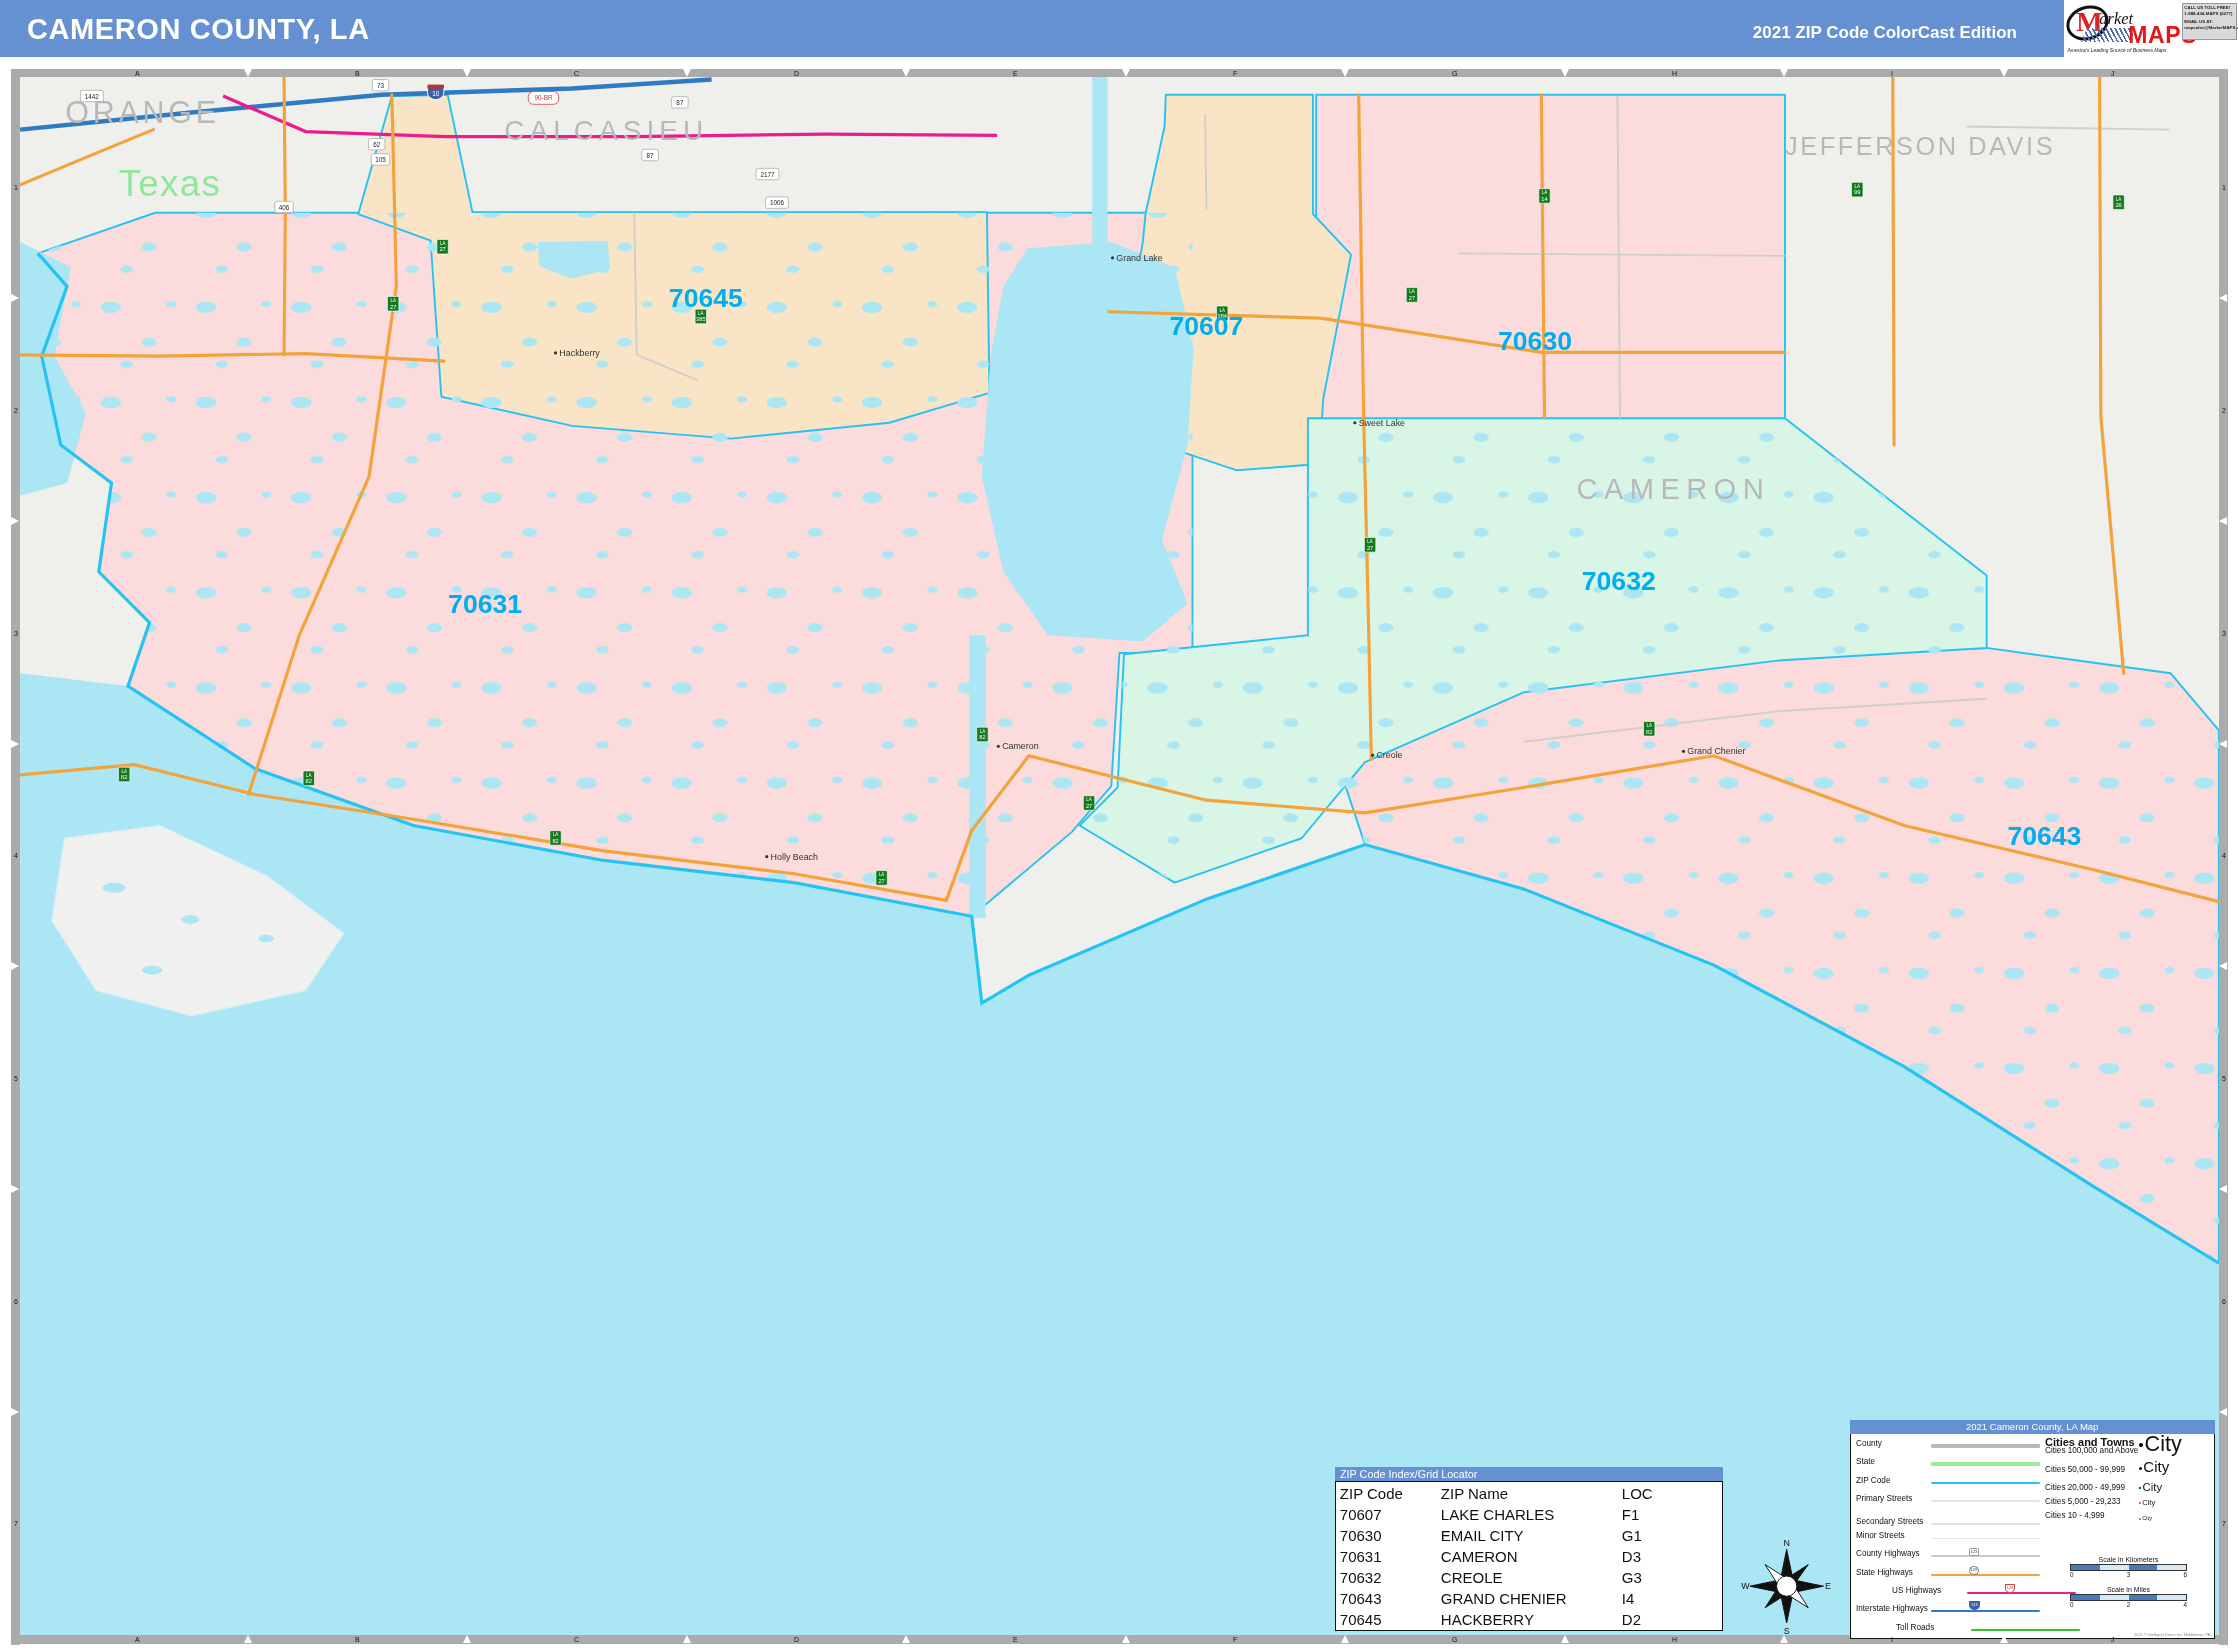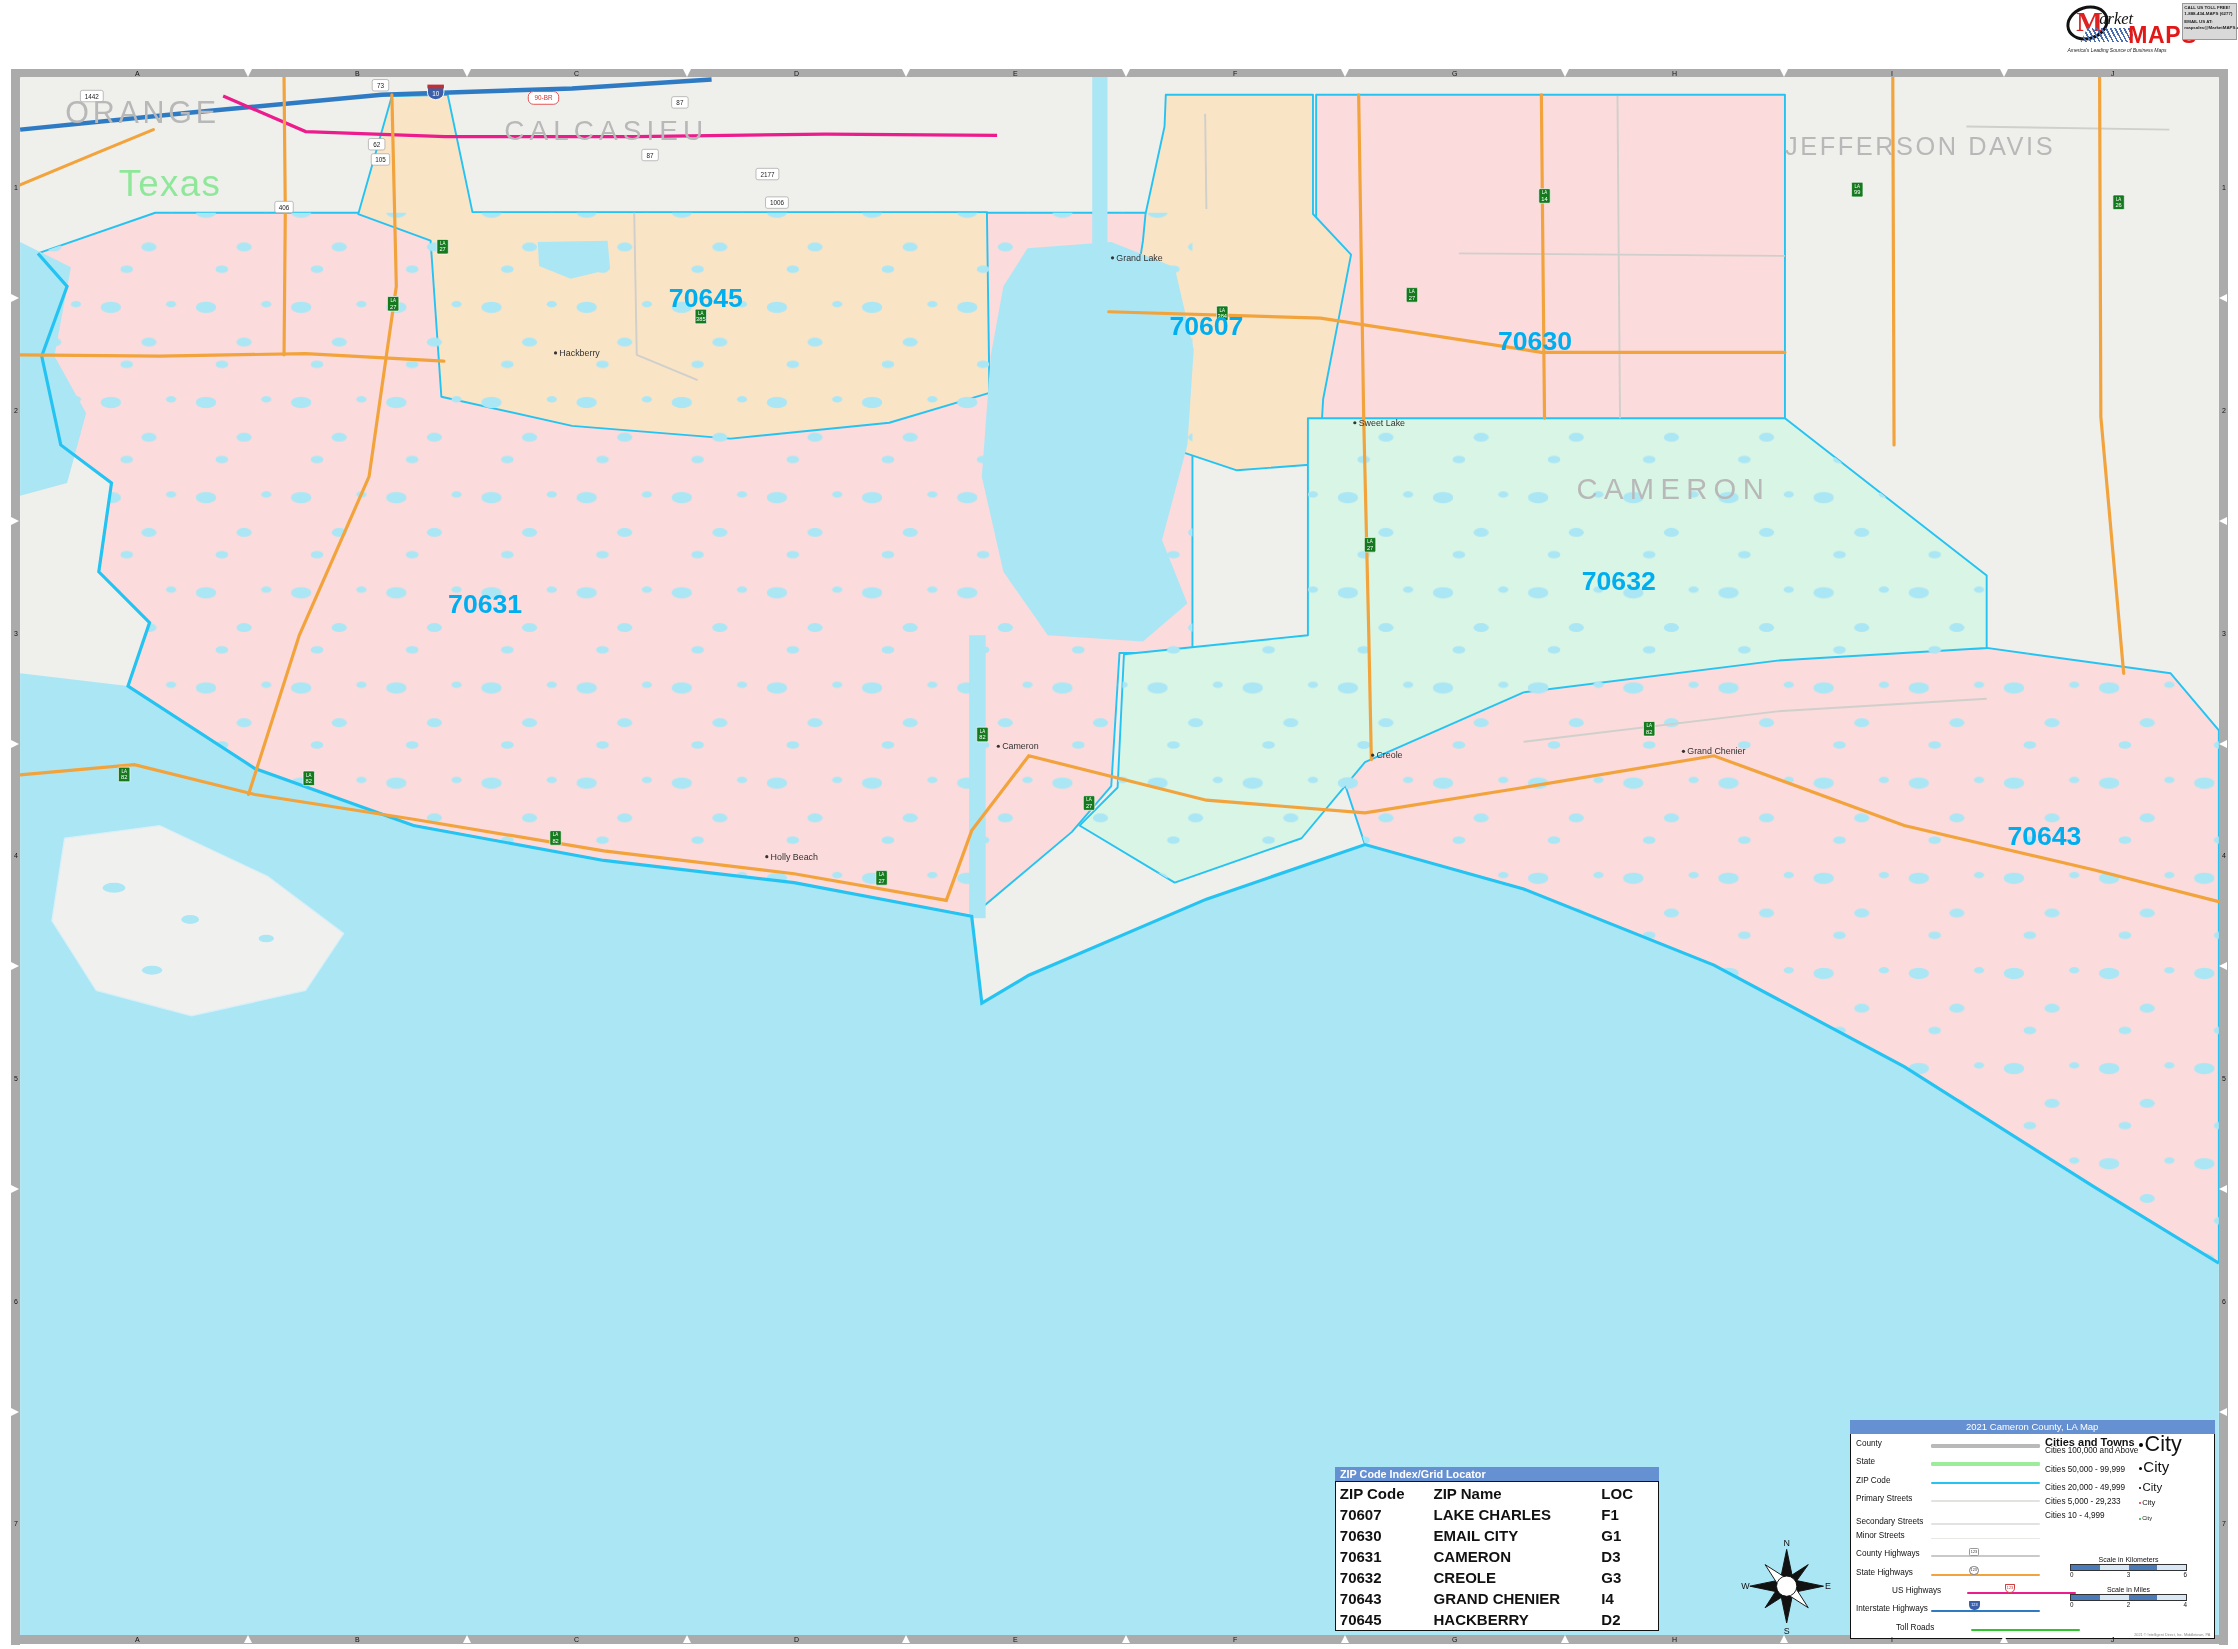--- a/index.html
+++ b/index.html
@@ -31,21 +31,21 @@
   .grid-letter,.grid-number{position:absolute;font-size:7px;color:#111;line-height:9px;}
   .notch{position:absolute;width:0;height:0;}
   .notch.top{border-left:4.4px solid transparent;border-right:4.4px solid transparent;border-top:8.2px solid #fff;}
   .notch.bottom{border-left:4.4px solid transparent;border-right:4.4px solid transparent;border-bottom:8.2px solid #fff;}
   .notch.left{border-top:4.4px solid transparent;border-bottom:4.4px solid transparent;border-left:8.2px solid #fff;}
   .notch.right{border-top:4.4px solid transparent;border-bottom:4.4px solid transparent;border-right:8.2px solid #fff;}
 
   #map-svg{position:absolute;left:20px;top:77px;}
 
   
-  #zip-table{position:absolute;left:1335px;top:1467px;width:324px;height:169px;font-weight:bold;}
+  #zip-table{position:absolute;left:1335px;top:1467px;width:388px;height:169px;}
   #zt-header{background:#6590D2;color:#fff;font-size:10.8px;padding:2.5px 5px;height:14px;box-sizing:border-box;line-height:9.5px;}
   #zt-body{background:#fff;border:1.9px solid #111;height:150px;box-sizing:border-box;padding:1.3px 3.8px;}
   .zt-row{display:flex;font-size:15px;color:#111;line-height:21px;}
   .zt-c0{width:101px;} .zt-c1{width:181px;} .zt-c2{width:57px;}
 
   
   #legend{position:absolute;left:1850px;top:1420px;width:365px;height:219px;background:#fff;border:1.3px solid #111;box-sizing:border-box;}
   #legend-title{position:absolute;left:-1.3px;top:-1.3px;width:365px;height:14px;background:#6590D2;color:#fff;font-size:9.5px;text-align:center;line-height:14px;}
   .lg-row{position:absolute;left:5px;height:11.4px;}
   .lg-label{position:absolute;left:0;top:0;font-size:8.2px;color:#111;white-space:nowrap;}
@@ -68,20 +68,24 @@
   #fine-print{position:absolute;right:3.8px;bottom:1.3px;font-size:3.8px;color:#888;}
 
   
   #compass{position:absolute;left:1741px;top:1534px;}
 </style>
 </head>
 <body>
 
 <div id="stage">
 
+  <div id="header-bar">
+    <div id="header-title">CAMERON COUNTY, LA</div>
+    <div id="edition">2021 ZIP Code ColorCast Edition</div>
+  </div>
 
   <div id="logo">
     <div id="logo-mark">
       <div id="logo-m-ellipse"></div>
       <div id="logo-m">M</div>
       <div id="logo-arket">arket</div>
       <div id="logo-hatch"></div>
       <div id="logo-maps">MAPS</div>
     </div>
     <div id="logo-tagline">America's Leading Source of Business Maps</div>

